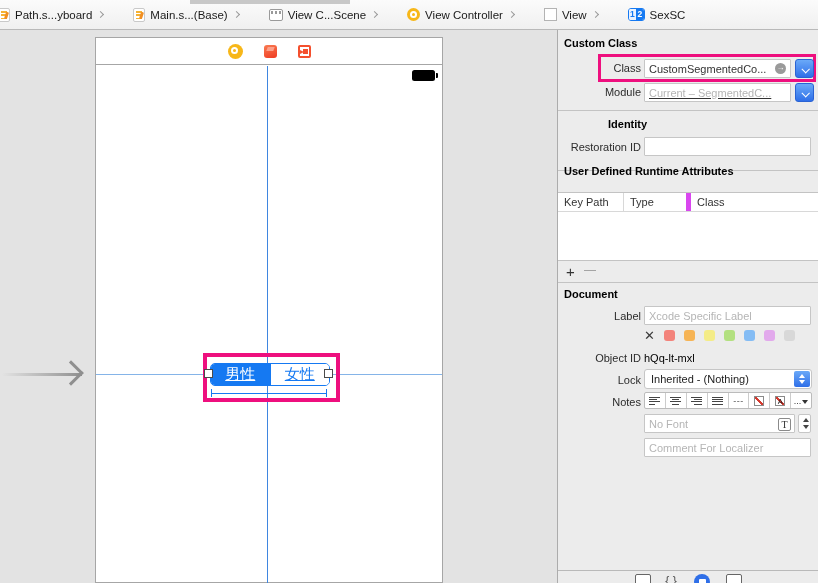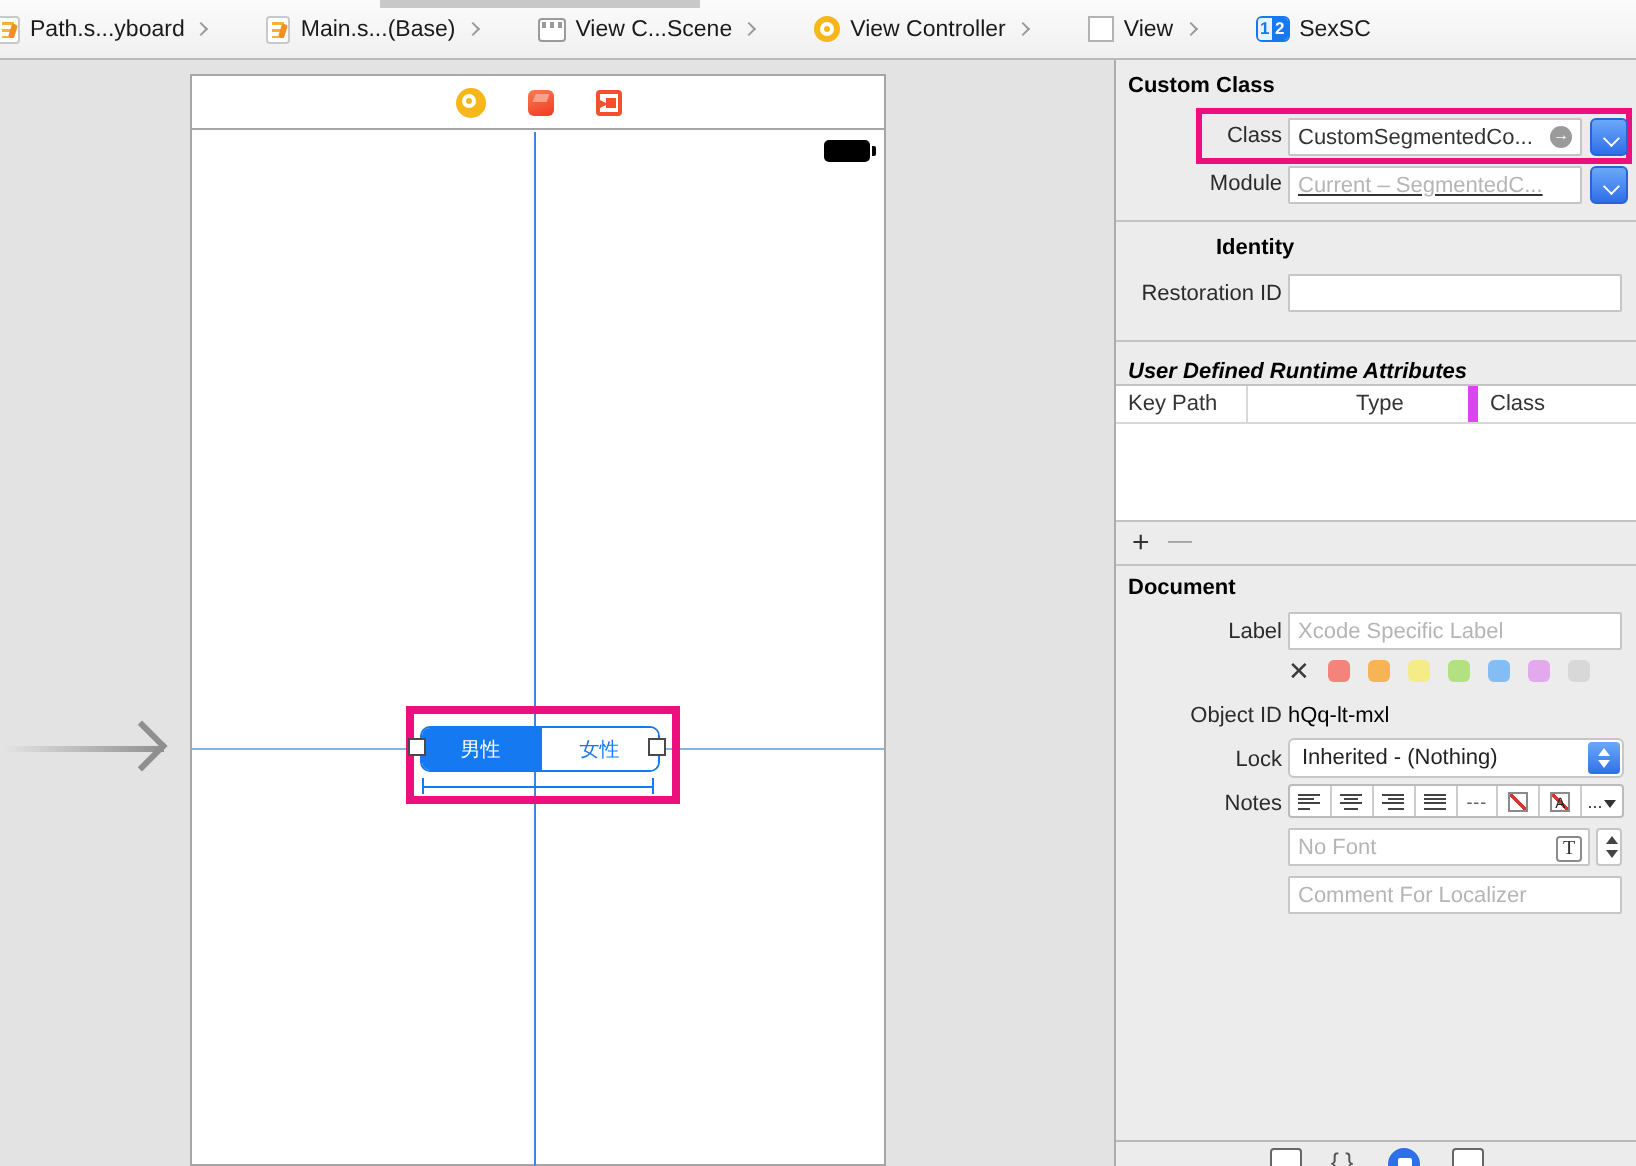--- a/index.html
+++ b/index.html
@@ -58,21 +58,21 @@
   #h-guide { position:absolute; left:96px; top:344px; width:346px; height:1px; background:#85b4e8; }
   #entry-shaft { position:absolute; left:2px; top:343px; width:80px; height:3px;
     background:linear-gradient(90deg, rgba(150,150,150,0), #8f8f8f); }
   #entry-head { position:absolute; left:62px; top:334px; width:18px; height:18px;
     border-top:3.5px solid #8f8f8f; border-right:3.5px solid #8f8f8f; transform:rotate(45deg); }
   #highlight-box-canvas { position:absolute; left:203px; top:323px; width:137px; height:49px;
     border:4px solid #ee0f7e; }
   #segctrl { position:absolute; left:210px; top:333px; width:120px; height:23px;
     border:1px solid #1579f2; border-radius:5px; display:flex; overflow:hidden; background:#fff; }
   #segctrl .seg { flex:1; display:flex; align-items:center; justify-content:center;
-    font-size:10px; }
+    font-size:15px;text-decoration:underline; }
   #segctrl .seg.sel { background:#1579f2; color:#fff; }
   #segctrl .seg.unsel { background:#fff; color:#1579f2; border-left:1px solid #1579f2; }
   .handle { position:absolute; width:9px; height:9px; background:#fff; border:1.5px solid #4a4a4a; top:339px; }
   #measure-line { position:absolute; left:211px; top:363px; width:116px; height:1px; background:#1579f2; }
   .measure-tick { position:absolute; top:359px; width:1px; height:8px; background:#1579f2; }
 
   
   #panel { position:absolute; left:557px; top:0; width:261px; height:583px;
     background:#ececec; border-left:1px solid #acacac; }
   #insp-tabs { position:absolute; left:0; top:0; width:261px; height:29px;
@@ -92,21 +92,21 @@
   .dd-btn::after { content:""; position:absolute; left:5.5px; top:7px; width:5px; height:5px;
     border-right:1.8px solid #fff; border-bottom:1.8px solid #fff; transform:rotate(45deg) translateY(-1px); }
   #class-hl { position:absolute; left:40px; top:54px; width:218px; height:28px; border:3.5px solid #ee0f7e; z-index:3;}
   .nav-circle { width:11px; height:11px; border-radius:50%; background:#9a9a9a; position:relative; flex:none; margin-left:4px;}
   .nav-circle::after { content:"→"; position:absolute; left:1.5px; top:-0.5px; color:#fff; font-size:8px; }
   
   #udra-table { position:absolute; left:0; top:192px; width:261px; height:69px; background:#fff;
     border-top:1px solid #c3c3c3; border-bottom:1px solid #c3c3c3; }
   #udra-head { display:flex; height:19px; border-bottom:1px solid #d8d8d8; align-items:center; color:#333;}
   #udra-head .c1 { width:66px; padding-left:6px; border-right:1px solid #d8d8d8; height:100%; display:flex; align-items:center;}
-  #udra-head .c2 { width:67px; padding-left:6px; border-right:5px solid #d946ef; height:100%; display:flex; align-items:center;margin-left:48px;}
+  #udra-head .c2 { width:67px; padding-left:6px; border-right:5px solid #d946ef; height:100%; display:flex; align-items:center;}
   #udra-head .c3 { flex:1; padding-left:6px; display:flex; align-items:center; height:100%;}
   .pm { position:absolute; font-size:15px; color:#333; }
   
   #swatch-row { position:absolute; left:86px; top:330px; display:flex; align-items:center; gap:9px; }
   .sw { width:11px; height:11px; border-radius:3px; }
   .sw-x { color:#3a3a3a; font-size:13px; font-weight:bold; line-height:11px; }
   
   #lock-dd { position:absolute; left:86px; top:369px; width:168px; height:20px; background:#fff;
     border:1px solid #c6c6c6; border-radius:3px; display:flex; align-items:center; padding-left:6px; color:#222;}
   #lock-step { position:absolute; right:1px; top:1px; width:16px; height:16px; border-radius:2px;
@@ -268,21 +268,21 @@
   <div class="divider" style="top:110px;"></div>
 
   <div class="sec-head" style="top:118px;margin-left:44px;">Identity</div>
   <div class="row-label" style="top:141px;">Restoration ID</div>
   <div class="field" style="left:86px; top:137px; width:167px; height:19px;">
     <input value="" style="">
   </div>
 
   <div class="divider" style="top:170px;"></div>
 
-  <div class="sec-head" style="top:180px;font-style:italic;">User Defined Runtime Attributes</div>
+  <div class="sec-head" style="top:165px;">User Defined Runtime Attributes</div>
   <div id="udra-table">
     <div id="udra-head">
       <div class="c1">Key Path</div>
       <div class="c2">Type</div>
       <div class="c3">Class</div>
     </div>
   </div>
   <div class="pm" style="left:8px; top:263px;">+</div>
   <div class="pm" style="left:26px; top:263px; color:#9b9b9b; font-size:12px;">—</div>
 

